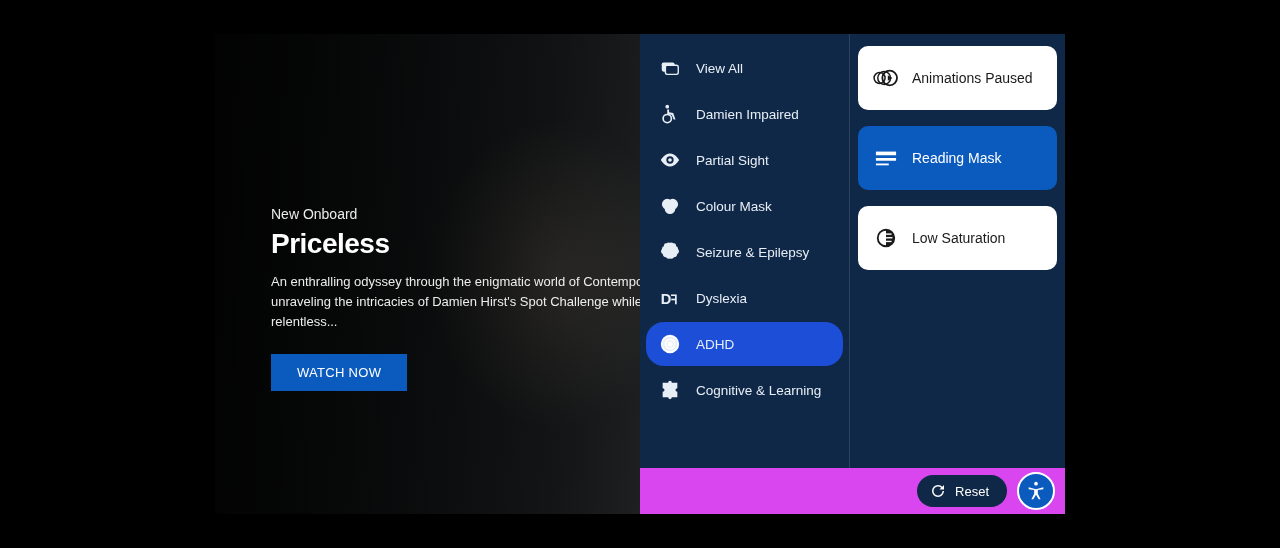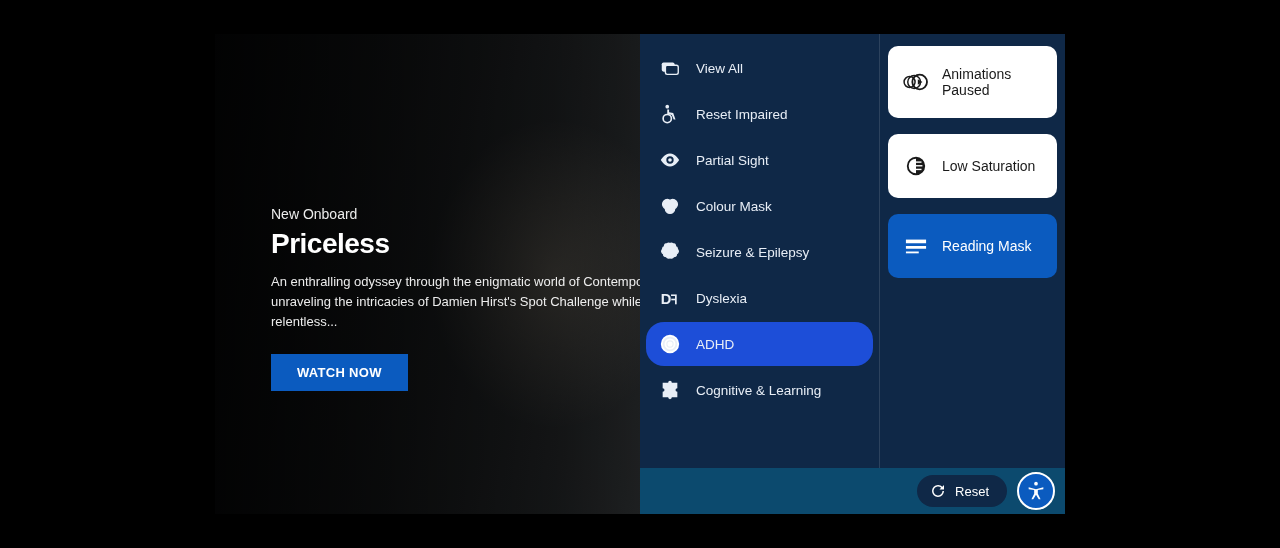--- a/index.html
+++ b/index.html
@@ -36,21 +36,21 @@
     color: #fff;
   }
   .eyebrow { font-size: 14px; font-weight: 400; opacity: 0.92; margin-bottom: 6px; }
   .title { font-size: 28px; font-weight: 700; letter-spacing: -0.5px; margin-bottom: 12px; }
   .desc { font-size: 13px; line-height: 1.55; opacity: 0.92; margin-bottom: 22px; max-width: 480px; }
   .cta {
     display: inline-block;
     background: #0b5bbf;
     color: #fff;
     font-size: 13px;
-    font-weight: 700;
+    font-weight: 400;
     letter-spacing: 0.3px;
     padding: 11px 26px;
     border: none;
     cursor: pointer;
   }
 
   
   .a11y-panel {
     position: absolute;
     top: 34px;
@@ -60,21 +60,21 @@
     display: flex;
     flex-direction: column;
   }
   .a11y-body {
     flex: 1;
     display: flex;
     background: #0f2847;
     overflow: hidden;
   }
   .a11y-left {
-    width: 240px;
+    width: 210px;
     padding: 12px 6px 12px 6px;
     display: flex;
     flex-direction: column;
     gap: 2px;
     border-right: 1px solid rgba(255,255,255,0.12);
   }
   .prof {
     display: flex;
     align-items: center;
     gap: 14px;
@@ -117,21 +117,21 @@
   .card.active {
     background: #0b5bbf;
     color: #fff;
   }
   .card .ic { width: 28px; height: 24px; display:flex; align-items:center; justify-content:center; flex-shrink:0;}
   .card svg { width: 26px; height: 22px; }
   .card.active svg .fillable { fill: #fff; }
 
   .a11y-footer {
     height: 46px;
-    background: #0c4a6e;
+    background: #d946ef;
     display: flex;
     align-items: center;
     justify-content: flex-end;
     padding: 0 10px;
     gap: 10px;
     position: relative;
   }
   .reset-btn {
     display: flex;
     align-items: center;
@@ -186,21 +186,21 @@
       </div>
 
       <div class="prof">
         <span class="ic">
           <svg viewBox="0 0 24 24">
               <circle cx="9" cy="4" r="2"></circle>
               <path d="M9 7v5l5 1 2 5h2l-2.5-7-4.5-1V7z"></path>
               <circle cx="9" cy="17" r="4.5" fill="none" stroke="#e8eef6" stroke-width="1.8"></circle>
             </svg>
         </span>
-        <span>Reset Impaired</span>
+        <span>Damien Impaired</span>
       </div>
 
       <div class="prof">
         <span class="ic">
           <svg viewBox="0 0 24 24">
               <path d="M12 5C6 5 2 12 2 12s4 7 10 7 10-7 10-7-4-7-10-7zm0 11a4 4 0 110-8 4 4 0 010 8z"></path>
               <circle cx="12" cy="12" r="2"></circle>
             </svg>
         </span>
         <span>Partial Sight</span>
@@ -266,42 +266,42 @@
           <svg viewBox="0 0 28 24">
               <circle cx="7" cy="12" r="6" fill="none" stroke="#1a1a1a" stroke-width="1.6" class="strokable"></circle>
               <circle cx="12" cy="12" r="7" fill="none" stroke="#1a1a1a" stroke-width="1.6" class="strokable"></circle>
               <circle cx="18" cy="12" r="8" fill="none" stroke="#1a1a1a" stroke-width="2" class="strokable"></circle>
               <polygon points="16,9 16,15 21,12" fill="#1a1a1a" class="fillable"></polygon>
             </svg>
         </span>
         <span>Animations Paused</span>
       </div>
 
+      <div class="card active">
+        <span class="ic">
+          <svg viewBox="0 0 28 24">
+              <rect x="3" y="5" width="22" height="4" fill="#fff" class="fillable"></rect>
+              <rect x="3" y="12" width="22" height="3" fill="#fff" class="fillable"></rect>
+              <rect x="3" y="18" width="14" height="2" fill="#fff" class="fillable"></rect>
+            </svg>
+        </span>
+        <span>Reading Mask</span>
+      </div>
+
       <div class="card">
         <span class="ic">
           <svg viewBox="0 0 24 24">
               <circle cx="12" cy="12" r="9" fill="none" stroke="#1a1a1a" stroke-width="2" class="strokable"></circle>
               <path d="M12 3a9 9 0 010 18V3z" fill="#1a1a1a" class="fillable"></path>
               <rect x="12" y="7" width="6" height="1.5" fill="#fff"></rect>
               <rect x="12" y="11" width="7" height="1.5" fill="#fff"></rect>
               <rect x="12" y="15" width="6" height="1.5" fill="#fff"></rect>
             </svg>
         </span>
         <span>Low Saturation</span>
-      </div>
-
-      <div class="card active">
-        <span class="ic">
-          <svg viewBox="0 0 28 24">
-              <rect x="3" y="5" width="22" height="4" fill="#fff" class="fillable"></rect>
-              <rect x="3" y="12" width="22" height="3" fill="#fff" class="fillable"></rect>
-              <rect x="3" y="18" width="14" height="2" fill="#fff" class="fillable"></rect>
-            </svg>
-        </span>
-        <span>Reading Mask</span>
       </div>
 
     </div>
   </div>
 
   <div class="a11y-footer">
     <button class="reset-btn">
       <svg viewBox="0 0 24 24">
           <path d="M12 4a8 8 0 108 8h-2a6 6 0 11-1.8-4.3L14 10h6V4l-2.2 2.2A8 8 0 0012 4z"></path>
         </svg>

